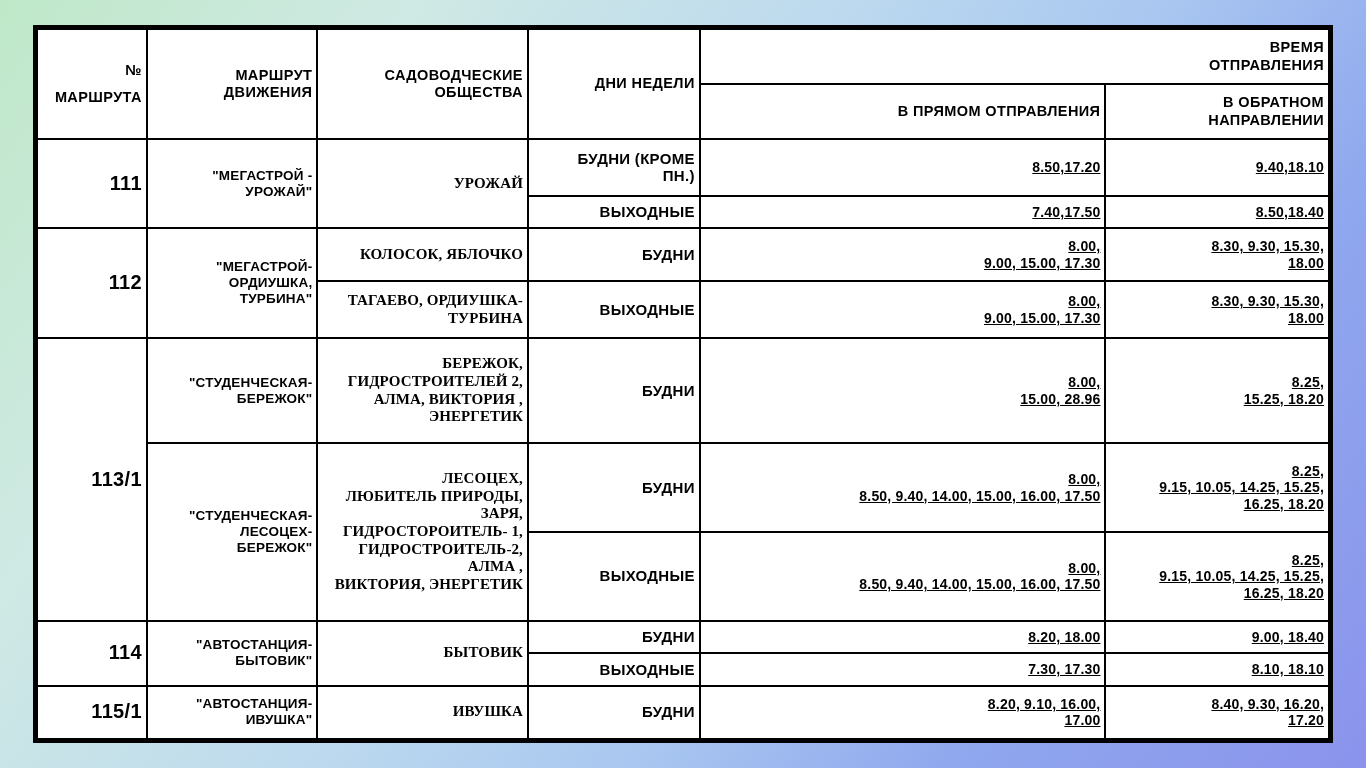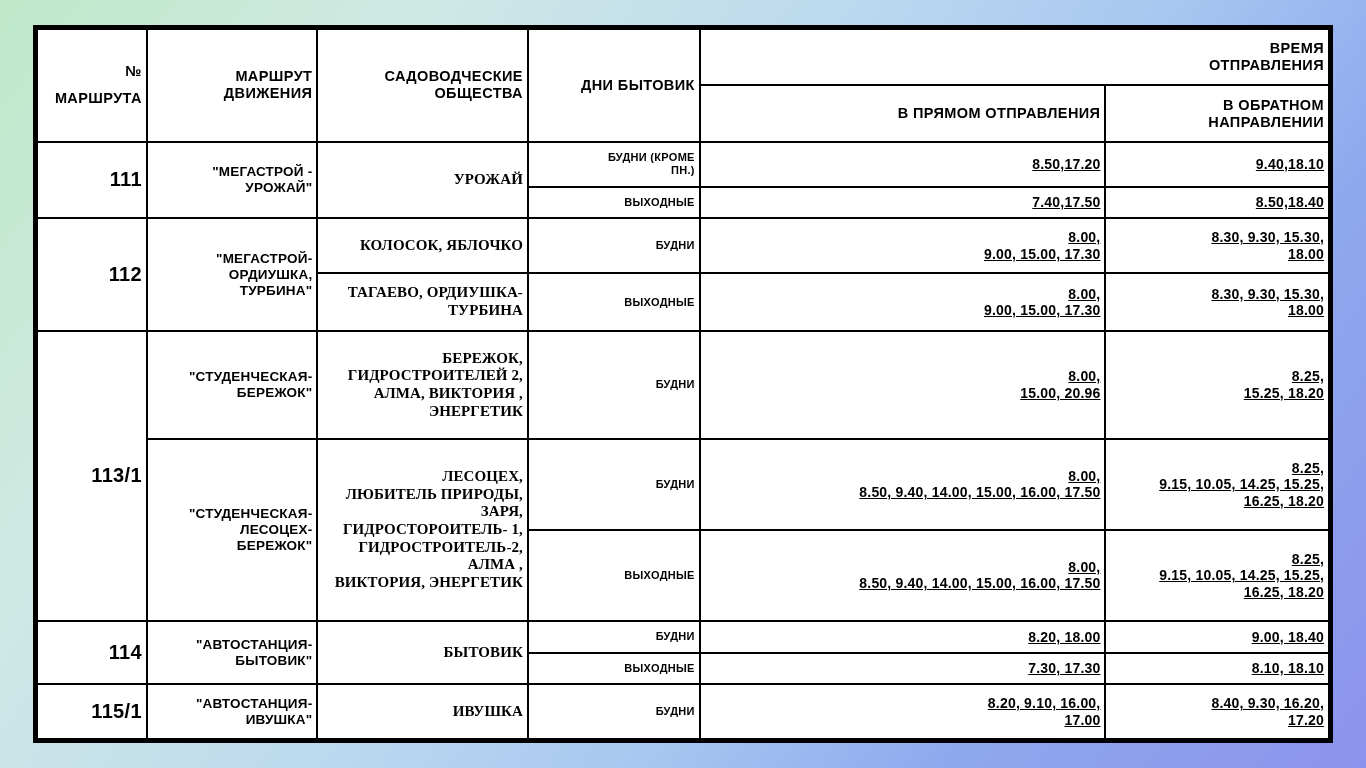--- a/index.html
+++ b/index.html
@@ -53,21 +53,21 @@
   .c-route {
     font-size: 13.5px;
     letter-spacing: 0.2px;
   }
   .c-soc {
     font-size: 15px;
     letter-spacing: 0.1px;
     font-family: Liberation Serif, serif;
   }
   .c-days {
-    font-size: 11px;
+    font-size: 15px;
     letter-spacing: 0.3px;
     margin-top: 6px;
   }
   .c-time {
     font-size: 14px;
     letter-spacing: 0.2px;
     text-decoration: underline;
   }
   .col-num { width: 8.5%; }
   .col-route { width: 13.2%; }
@@ -98,21 +98,21 @@
           <div>МАРШРУТА</div>
         </td>
         <td class="hdr" rowspan="2">
           <div>МАРШРУТ</div>
           <div>ДВИЖЕНИЯ</div>
         </td>
         <td class="hdr" rowspan="2">
           <div>САДОВОДЧЕСКИЕ</div>
           <div>ОБЩЕСТВА</div>
         </td>
-        <td class="hdr" rowspan="2">ДНИ БЫТОВИК</td>
+        <td class="hdr" rowspan="2">ДНИ НЕДЕЛИ</td>
         <td class="hdr-time" colspan="2">
           <div>ВРЕМЯ</div>
           <div>ОТПРАВЛЕНИЯ</div>
         </td>
       </tr>
 
       <tr>
         <td class="hdr">В ПРЯМОМ ОТПРАВЛЕНИЯ</td>
         <td class="hdr">
           <div>В ОБРАТНОМ</div>
@@ -182,21 +182,21 @@
         </td>
         <td class="c-soc">
           <div>БЕРЕЖОК,</div>
           <div>ГИДРОСТРОИТЕЛЕЙ 2,</div>
           <div>АЛМА, ВИКТОРИЯ ,</div>
           <div>ЭНЕРГЕТИК</div>
         </td>
         <td class="c-days">БУДНИ</td>
         <td class="c-time">
           <div>8.00,</div>
-          <div>15.00, 20.96</div>
+          <div>15.00, 28.96</div>
         </td>
         <td class="c-time">
           <div>8.25,</div>
           <div>15.25, 18.20</div>
         </td>
       </tr>
       <tr>
         <td class="c-route" rowspan="2">
           <div>"СТУДЕНЧЕСКАЯ-</div>
           <div>ЛЕСОЦЕХ-</div>

